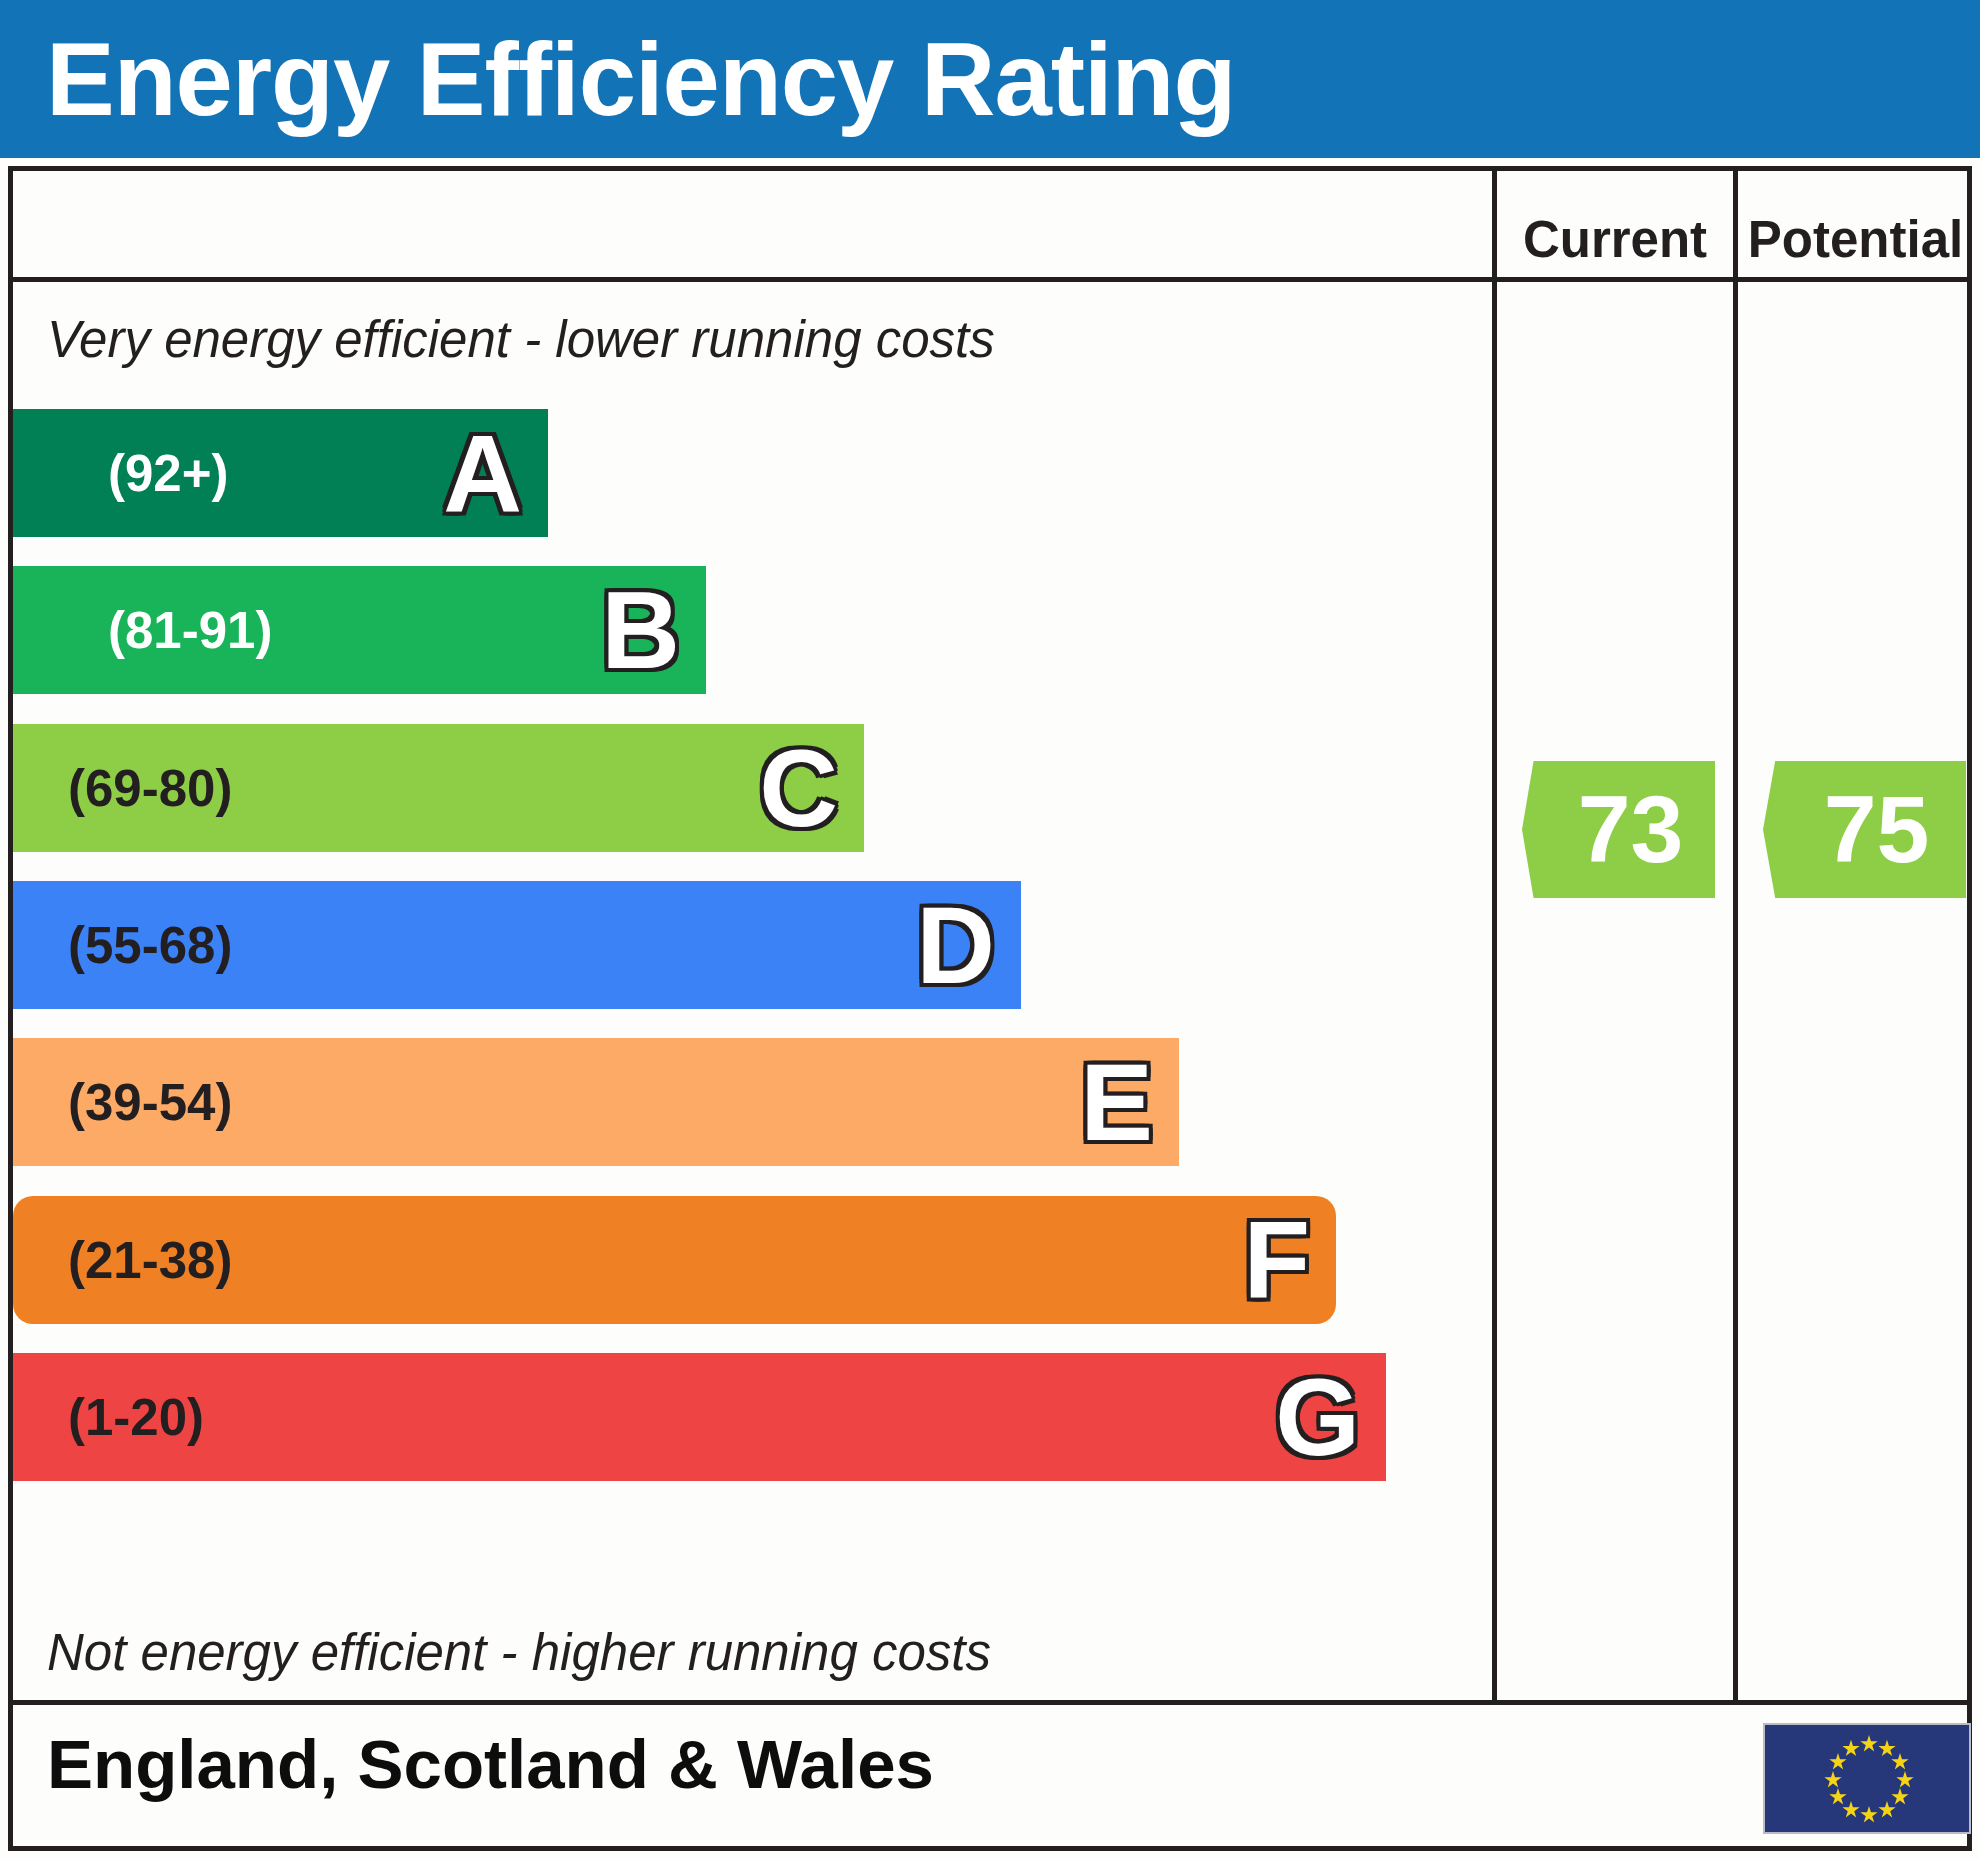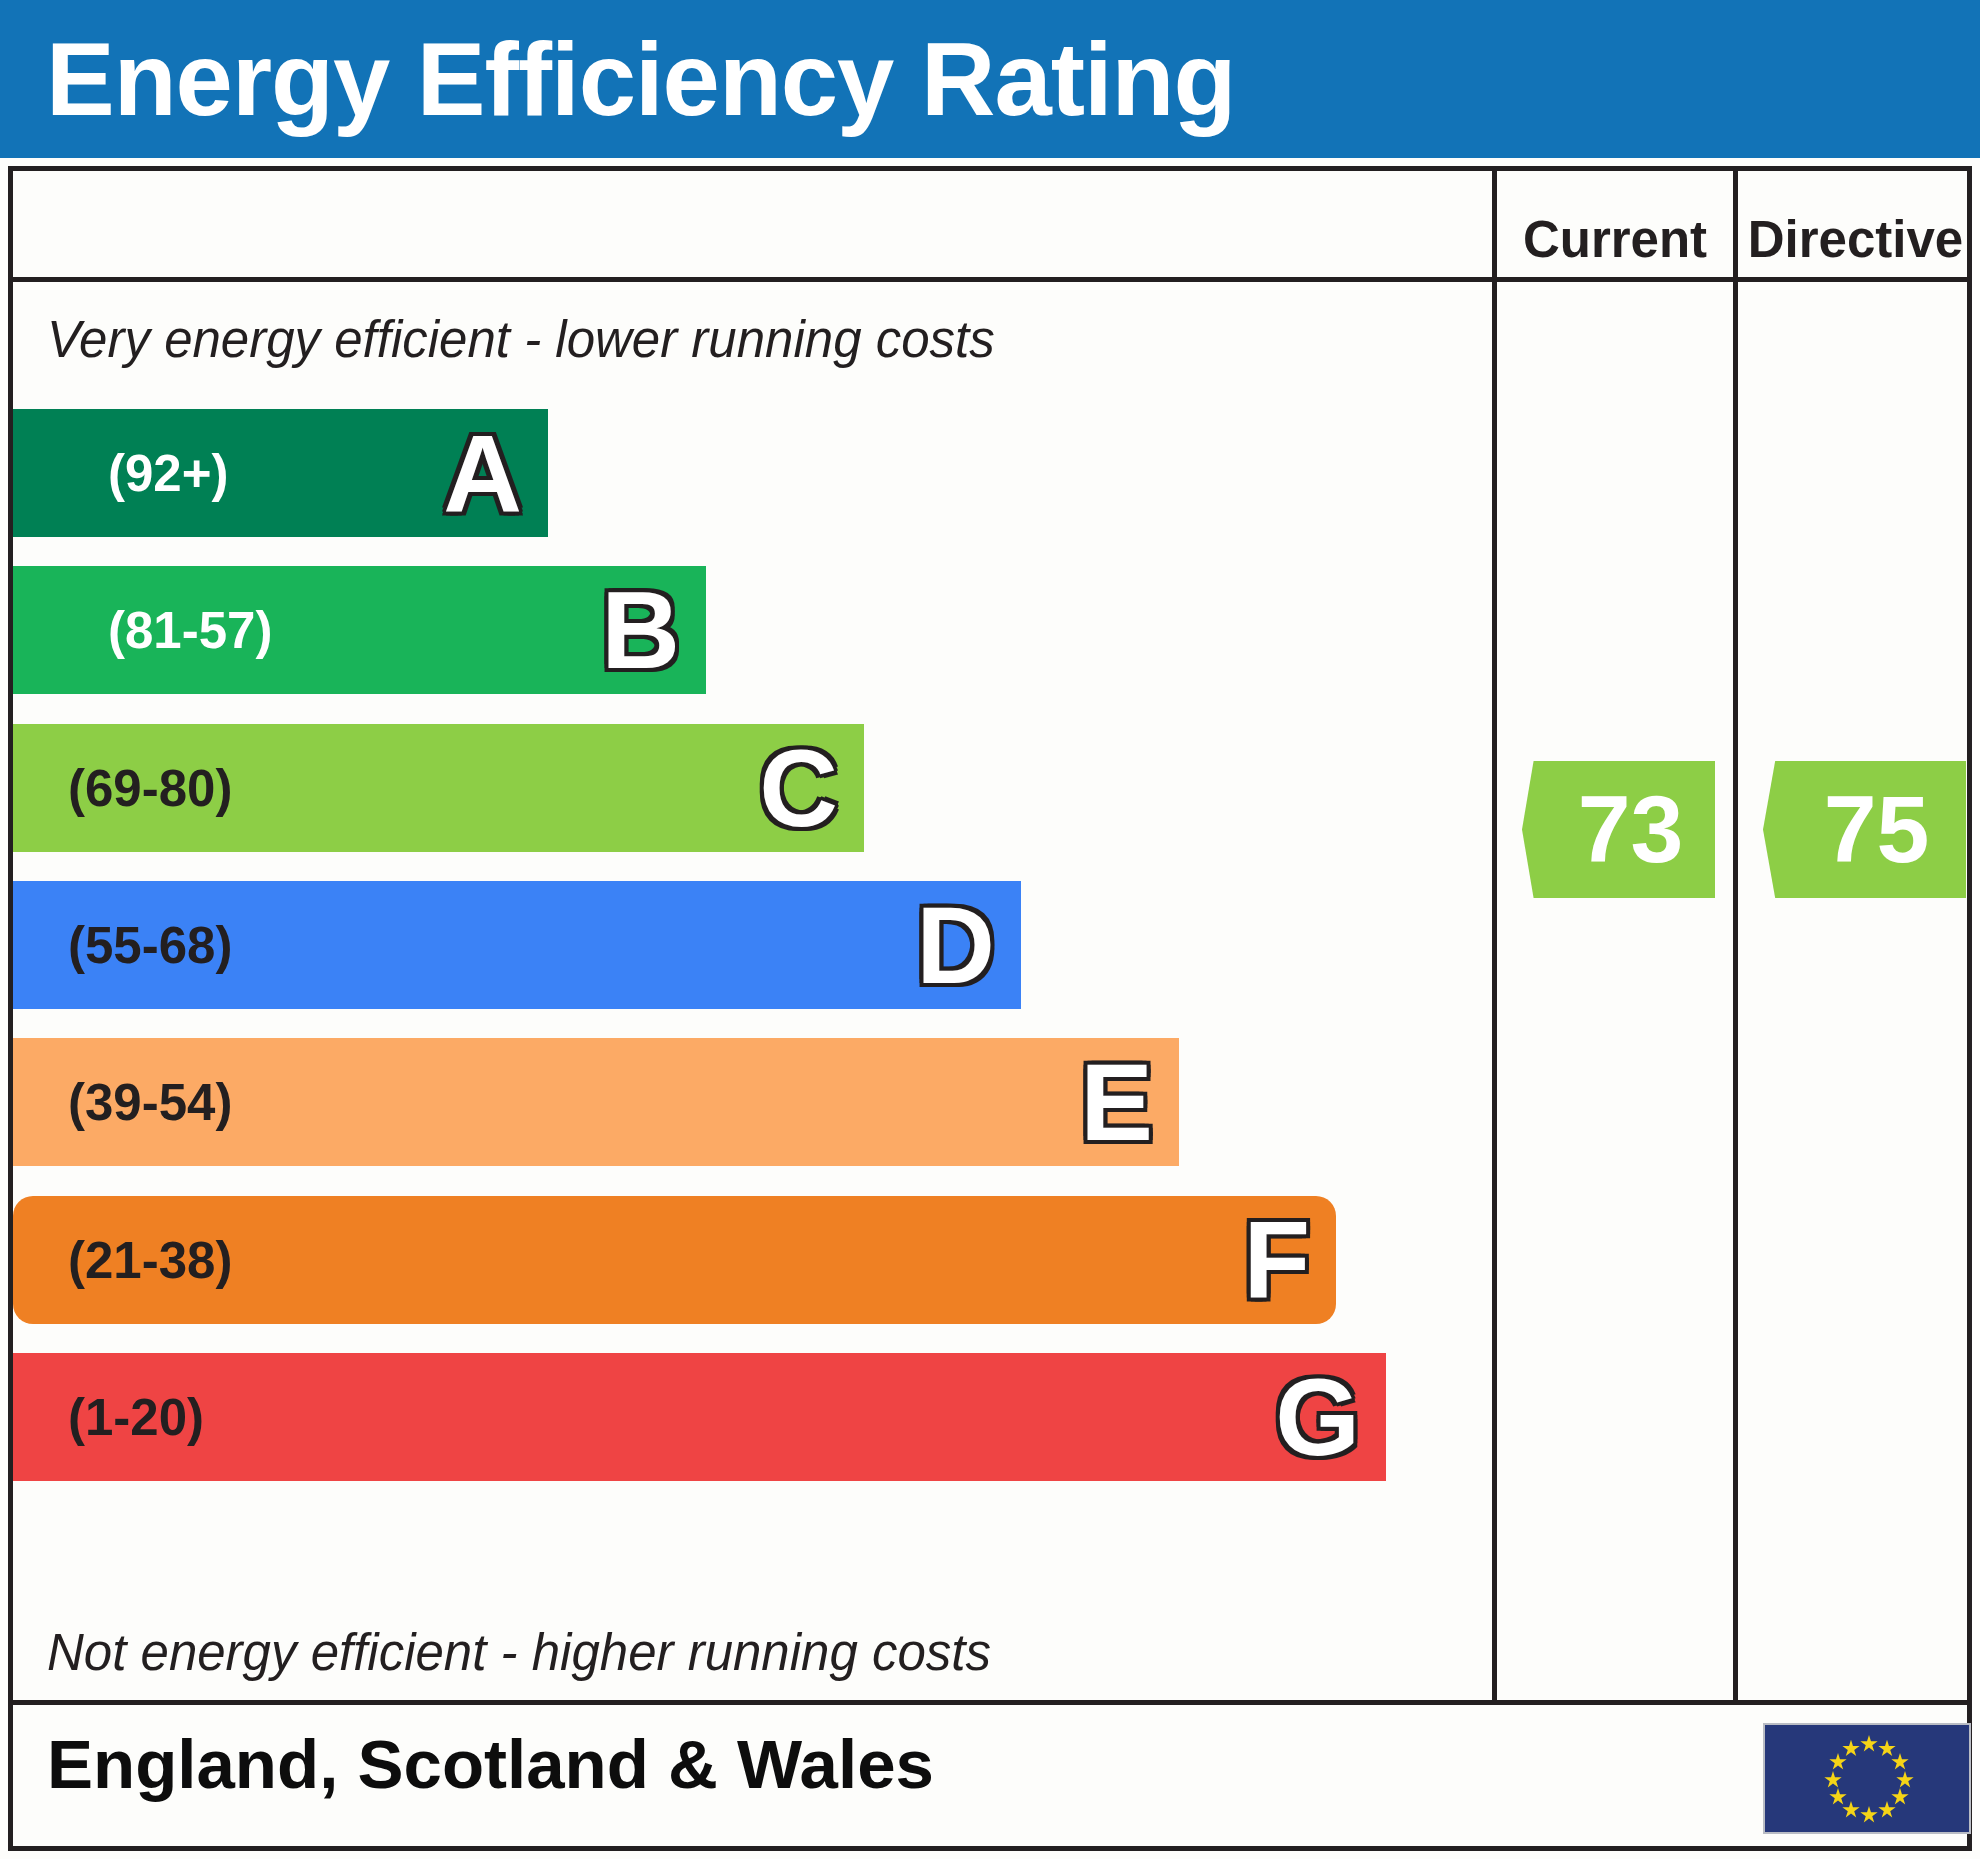--- a/index.html
+++ b/index.html
@@ -206,36 +206,36 @@
 <div id="epc">
 
   <div class="title-bar">
     <div class="title-text">Energy Efficiency Rating</div>
   </div>
 
   <div class="frame">
 
     <div class="header-row">
       <div class="col-head current">Current</div>
-      <div class="col-head potential">Directive</div>
+      <div class="col-head potential">Potential</div>
     </div>
 
     <div class="vsep v1"></div>
     <div class="vsep v2"></div>
 
     <div class="bands-area">
       <div class="caption top">Very energy efficient - lower running costs</div>
       <div class="caption bottom">Not energy efficient - higher running costs</div>
       <div id="band-list">
           <div class="band" style="left: 0px; top: 127px; width: 535px; background: rgb(0, 128, 84);">
             <span class="band-range range-light">(92+)</span>
             <span class="band-letter">A</span>
           </div>
           <div class="band" style="left: 0px; top: 284px; width: 693px; background: rgb(25, 180, 89);">
-            <span class="band-range range-light">(81-57)</span>
+            <span class="band-range range-light">(81-91)</span>
             <span class="band-letter">B</span>
           </div>
           <div class="band" style="left: 0px; top: 442px; width: 851px; background: rgb(141, 206, 70);">
             <span class="band-range range-dark">(69-80)</span>
             <span class="band-letter">C</span>
           </div>
           <div class="band" style="left: 0px; top: 599px; width: 1008px; background: #3b82f6;">
             <span class="band-range range-dark">(55-68)</span>
             <span class="band-letter">D</span>
           </div>

